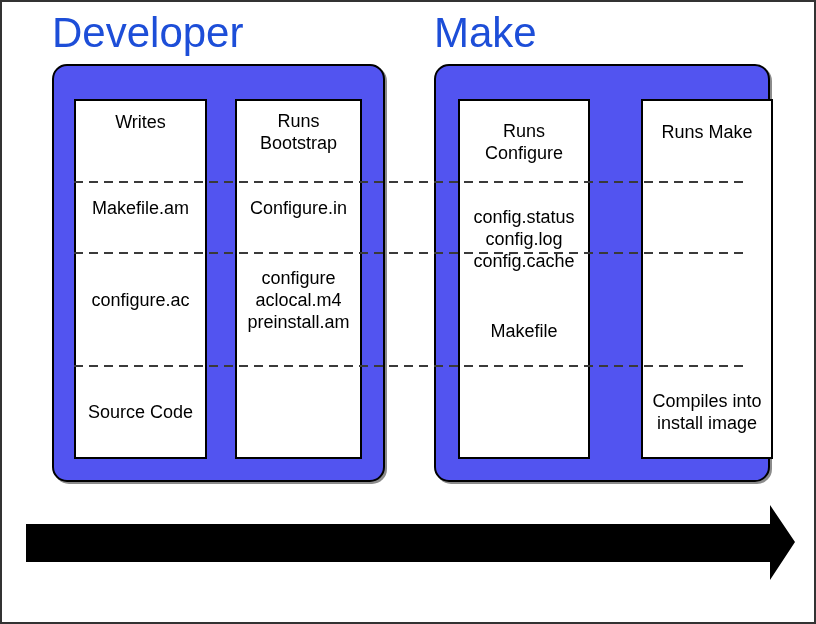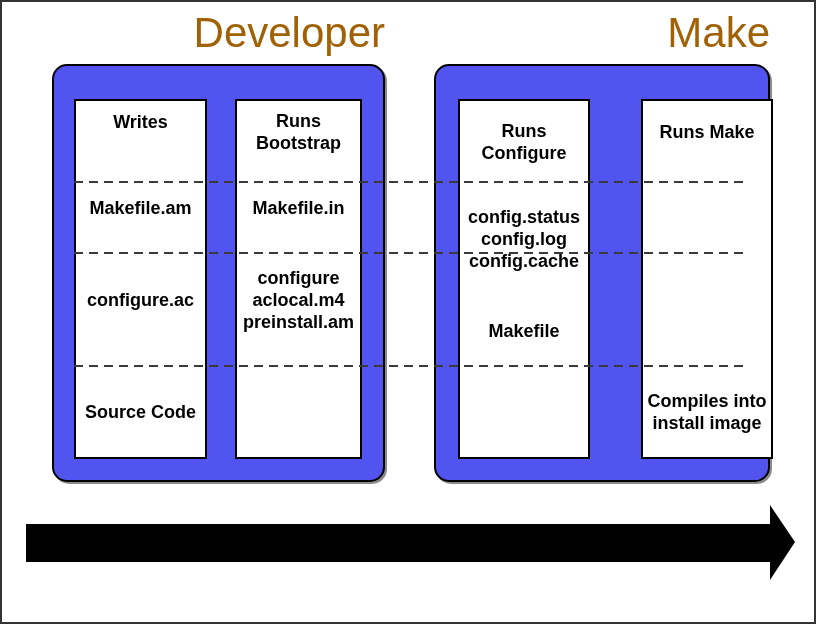--- a/index.html
+++ b/index.html
@@ -16,22 +16,22 @@
     background: var(--page-background, #ffffff);
     border: 2px solid var(--page-border, #333333);
     overflow: hidden;
   }
   .title {
     position: absolute;
     top: 8px;
     height: 46px;
     line-height: 46px;
     font-size: 42px;
-    color: #a16207;
-    text-align: right;
+    color: #1d4ed8;
+    text-align: left;
     z-index: 1;
     white-space: nowrap;
   }
   .title-developer { left: 50px;  width: 333px; }
   .title-user      { left: 432px; width: 336px; }
 
   .group {
     position: absolute;
     top: 62px;
     height: 418px;
@@ -64,21 +64,20 @@
 
   .cell {
     display: flex;
     align-items: center;
     justify-content: center;
     text-align: center;
     font-size: 18px;
     line-height: 22px;
     color: #000;
     white-space: pre-line;
-    font-weight: bold;
   }
   .h-a { height: 81px; }
   .h-b { height: 71px; }
   .h-c { height: 113px; }
   .h-d { height: 91px; }
   .up10 > span { transform: translateY(-10px); display: inline-block; }
   .up20 > span { transform: translateY(-20px); display: inline-block; }
 
   .dash-line {
     position: absolute;
@@ -116,21 +115,21 @@
   <div class="col col-1">
     <div class="cell h-a up20"><span>Writes</span></div>
     <div class="cell h-b up10"><span>Makefile.am</span></div>
     <div class="cell h-c up10"><span>configure.ac</span></div>
     <div class="cell h-d"><span>Source Code</span></div>
   </div>
 
   <div class="col col-2">
     <div class="cell h-a up10"><span>Runs
 Bootstrap</span></div>
-    <div class="cell h-b up10"><span>Makefile.in</span></div>
+    <div class="cell h-b up10"><span>Configure.in</span></div>
     <div class="cell h-c up10"><span>configure
 aclocal.m4
 preinstall.am</span></div>
     <div class="cell h-d"><span></span></div>
   </div>
 
   <div class="col col-3">
     <div class="cell h-a"><span>Runs
 Configure</span></div>
     <div class="cell h-c"><span>config.status

